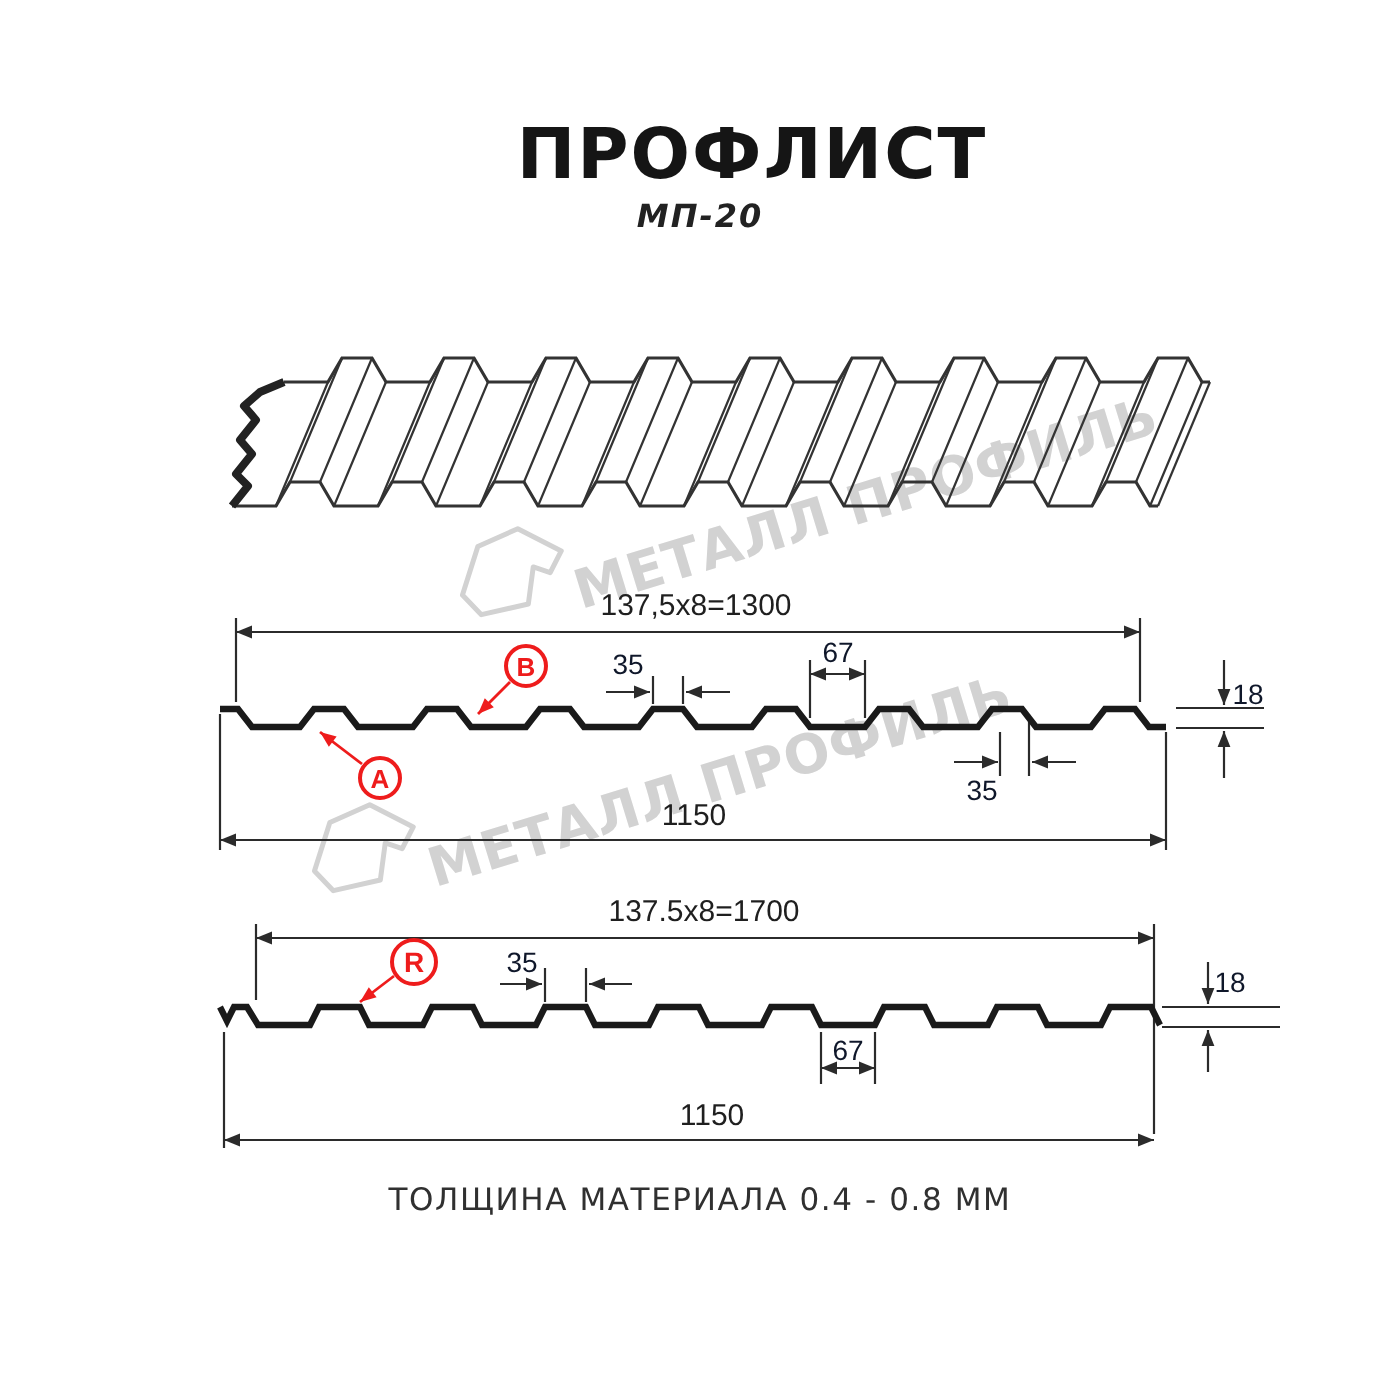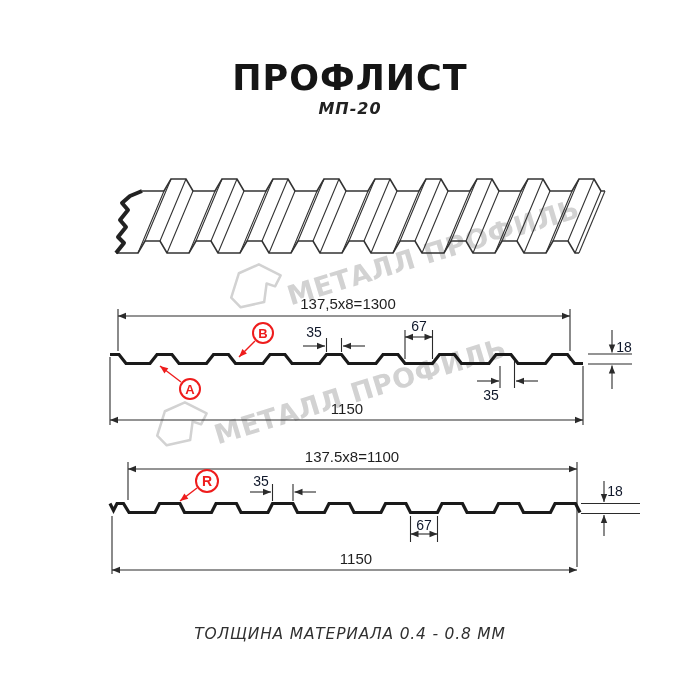--- a/index.html
+++ b/index.html
@@ -1,21 +1,21 @@
 <!DOCTYPE html>
 <html><head>
 <meta charset="utf-8">
 <style>
   html,body{margin:0;padding:0;}
   body{width:700px;height:700px;background:#ffffff;position:relative;overflow:hidden;
        font-family:"Liberation Sans", sans-serif;}
   .abs{position:absolute;}
   .ctr{transform:translate(-50%,-50%);white-space:nowrap;}
   .title{font-family:"DejaVu Sans", sans-serif;font-weight:800;font-size:35px;
-         letter-spacing:1px;color:#151515;z-index:3;}
+         letter-spacing:1px;color:#151515;z-index:3;margin-left:26px;}
   .subtitle{font-family:"DejaVu Sans", sans-serif;font-weight:600;font-size:16px;
             letter-spacing:1px;color:#222;z-index:3;font-style:italic;}
   .footer{font-family:"DejaVu Sans", sans-serif;font-weight:500;font-size:15.5px;
           letter-spacing:0.8px;color:#303030;z-index:3;}
   .dim{font-size:14px;color:#0f172a;z-index:3;}
   .dim-lg{font-size:15px;color:#1f1f1f;z-index:3;}
   .lbl-circle{width:22px;height:22px;border:2px solid #ee1c1c;border-radius:50%;
               display:flex;align-items:center;justify-content:center;
               font-size:13px;font-weight:bold;color:#ee1c1c;z-index:3;
               transform:translate(-50%,-50%);box-sizing:border-box;}
@@ -130,20 +130,20 @@
 
 <div class="abs ctr dim-lg" style="left:348px;top:303px;">137,5x8=1300</div>
 <div class="abs ctr dim" style="left:314px;top:332px;">35</div>
 <div class="abs ctr dim" style="left:419px;top:326px;">67</div>
 <div class="abs ctr dim" style="left:491px;top:395px;">35</div>
 <div class="abs ctr dim" style="left:624px;top:347px;">18</div>
 <div class="abs ctr dim-lg" style="left:347px;top:408px;">1150</div>
 <div class="abs lbl-circle" style="left:263px;top:333px;">B</div>
 <div class="abs lbl-circle" style="left:190px;top:389px;">A</div>
 
-<div class="abs ctr dim-lg" style="left:352px;top:456px;">137.5x8=1100</div>
+<div class="abs ctr dim-lg" style="left:352px;top:456px;">137.5x8=1700</div>
 <div class="abs ctr dim" style="left:261px;top:481px;">35</div>
 <div class="abs ctr dim" style="left:424px;top:525px;">67</div>
 <div class="abs ctr dim" style="left:615px;top:491px;">18</div>
 <div class="abs ctr dim-lg" style="left:356px;top:558px;">1150</div>
 <div class="abs lbl-circle big" style="left:207px;top:481px;">R</div>
 
-<div class="abs ctr footer" style="left:350px;top:634px;font-style:italic;">ТОЛЩИНА МАТЕРИАЛА 0.4 - 0.8 ММ</div>
+<div class="abs ctr footer" style="left:350px;top:600px;">ТОЛЩИНА МАТЕРИАЛА 0.4 - 0.8 ММ</div>
 
 </body></html>

